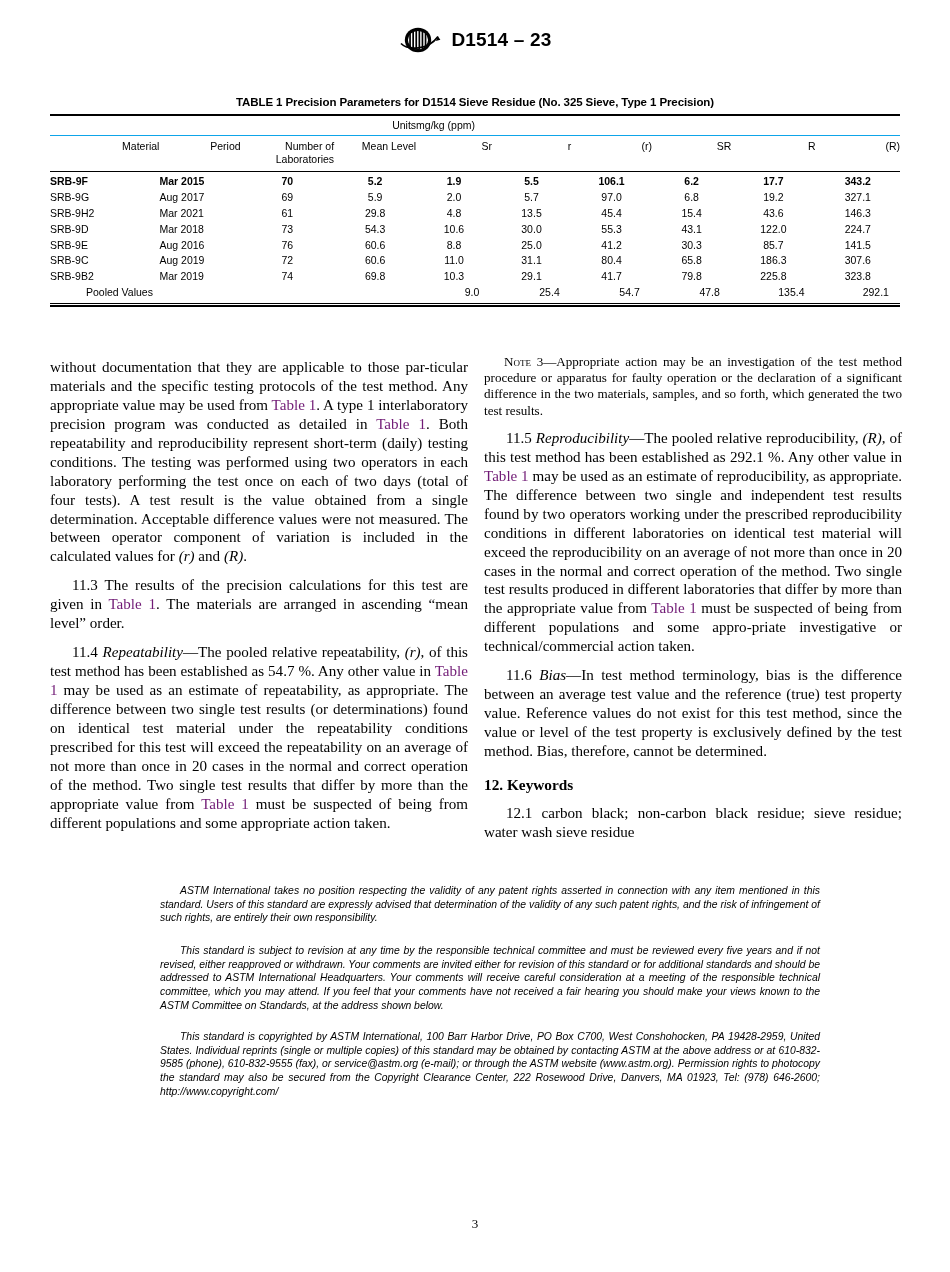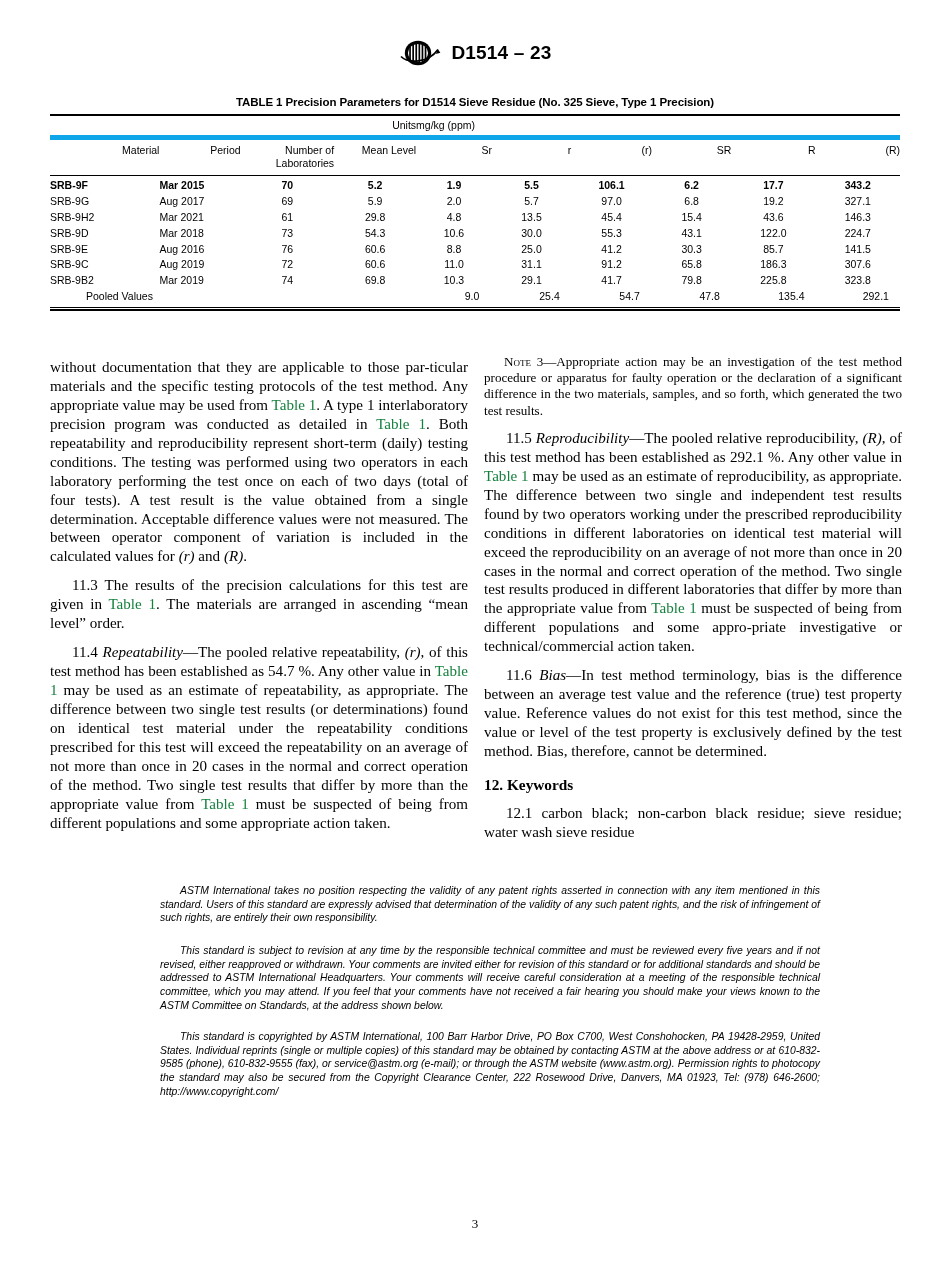--- a/index.html
+++ b/index.html
@@ -19,21 +19,21 @@
     left: 0; top: 0;
     width: 950px;
     height: 1272px;
     overflow: hidden;
   }
 
   
   .doc-header {
     position: absolute;
     left: 0;
-    top: 40px;
+    top: 27px;
     width: 950px;
     text-align: center;
     display: flex;
     align-items: center;
     justify-content: center;
     gap: 9px;
   }
   .astm-logo {
     display: inline-block;
     width: 44px;
@@ -73,21 +73,21 @@
     padding: 0;
     font-weight: normal;
     vertical-align: top;
   }
   .rule-top {
     border-top: 2.6px solid #000;
     border-bottom: 1px solid #000;
   }
   tr.units-row td {
     padding: 3px 0 4px 0;
-    border-bottom: 5px solid #0ea5e9;
+    border-bottom: 1px solid #0ea5e9;
   }
   tr.head-row td {
     padding: 4px 0 5px 0;
     border-bottom: 1.1px solid #000;
     line-height: 1.25;
     text-align: right;
   }
   tr.body-row td {
     padding: 1.1px 0 1.1px 0;
     line-height: 1.3;
@@ -129,21 +129,21 @@
     hyphens: manual;
   }
   .col-left  { left: 50px;  top: 358px; }
   .col-right { left: 484px; top: 354px; }
   .col p {
     margin: 0 0 0 0;
     text-align: justify;
   }
   .col p.indent { text-indent: 22px; margin-top: 10px; }
   .col p.cont { text-indent: 0; }
-  .ref { color: #15803d; }
+  .ref { color: #701a75; }
   .it { font-style: italic; }
   .note {
     font-size: 13.1px;
     line-height: 1.24;
     text-indent: 20px;
     text-align: justify;
     margin: 0 0 0 0;
   }
   .smallcaps {
     font-variant: small-caps;
@@ -294,21 +294,21 @@
           <td class="c-R">85.7</td>
           <td class="c-RR">141.5</td>
         </tr>
         <tr class="body-row">
           <td class="c-material">SRB-9C</td>
           <td class="c-period">Aug 2019</td>
           <td class="c-labs">72</td>
           <td class="c-mean">60.6</td>
           <td class="c-sr">11.0</td>
           <td class="c-r">31.1</td>
-          <td class="c-rr">91.2</td>
+          <td class="c-rr">80.4</td>
           <td class="c-SR">65.8</td>
           <td class="c-R">186.3</td>
           <td class="c-RR">307.6</td>
         </tr>
         <tr class="body-row">
           <td class="c-material">SRB-9B2</td>
           <td class="c-period">Mar 2019</td>
           <td class="c-labs">74</td>
           <td class="c-mean">69.8</td>
           <td class="c-sr">10.3</td>

